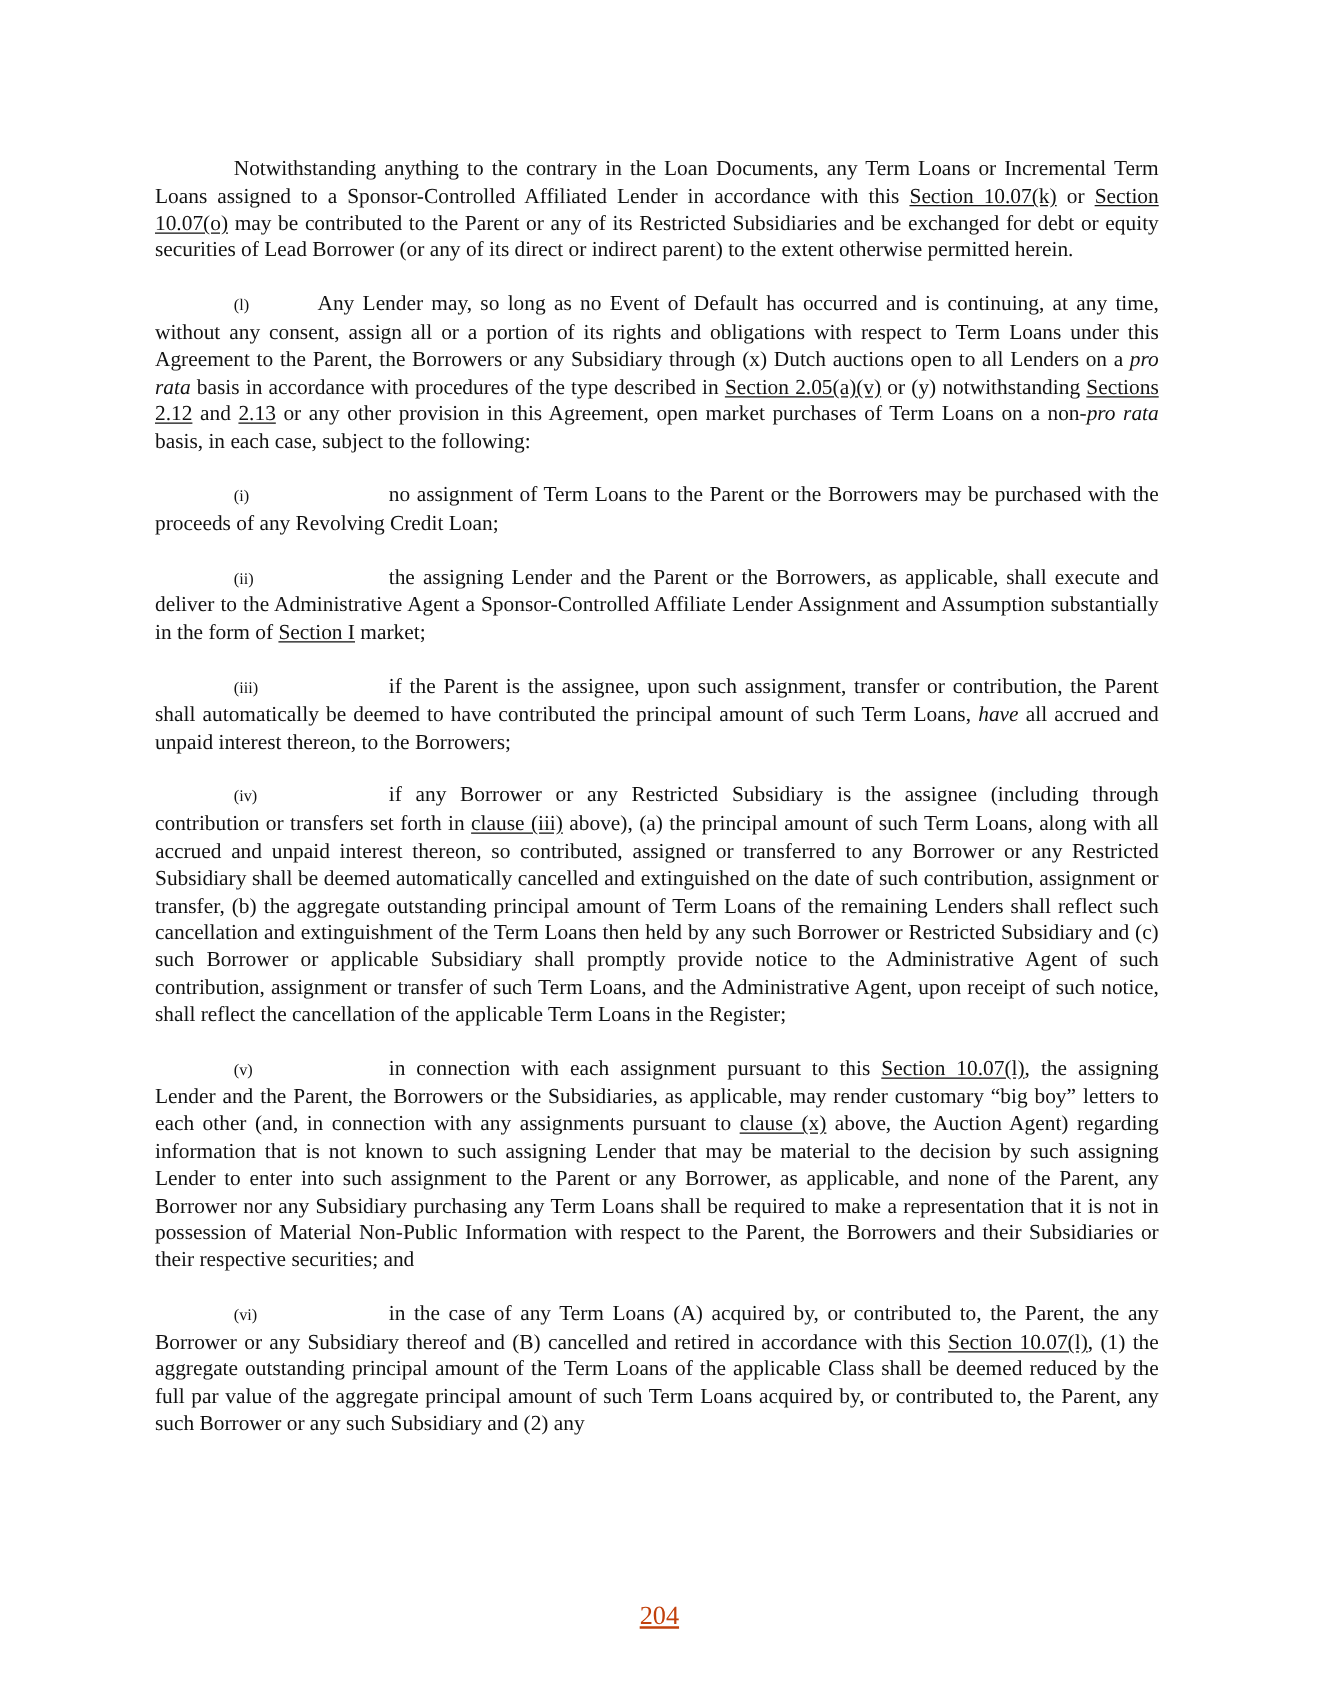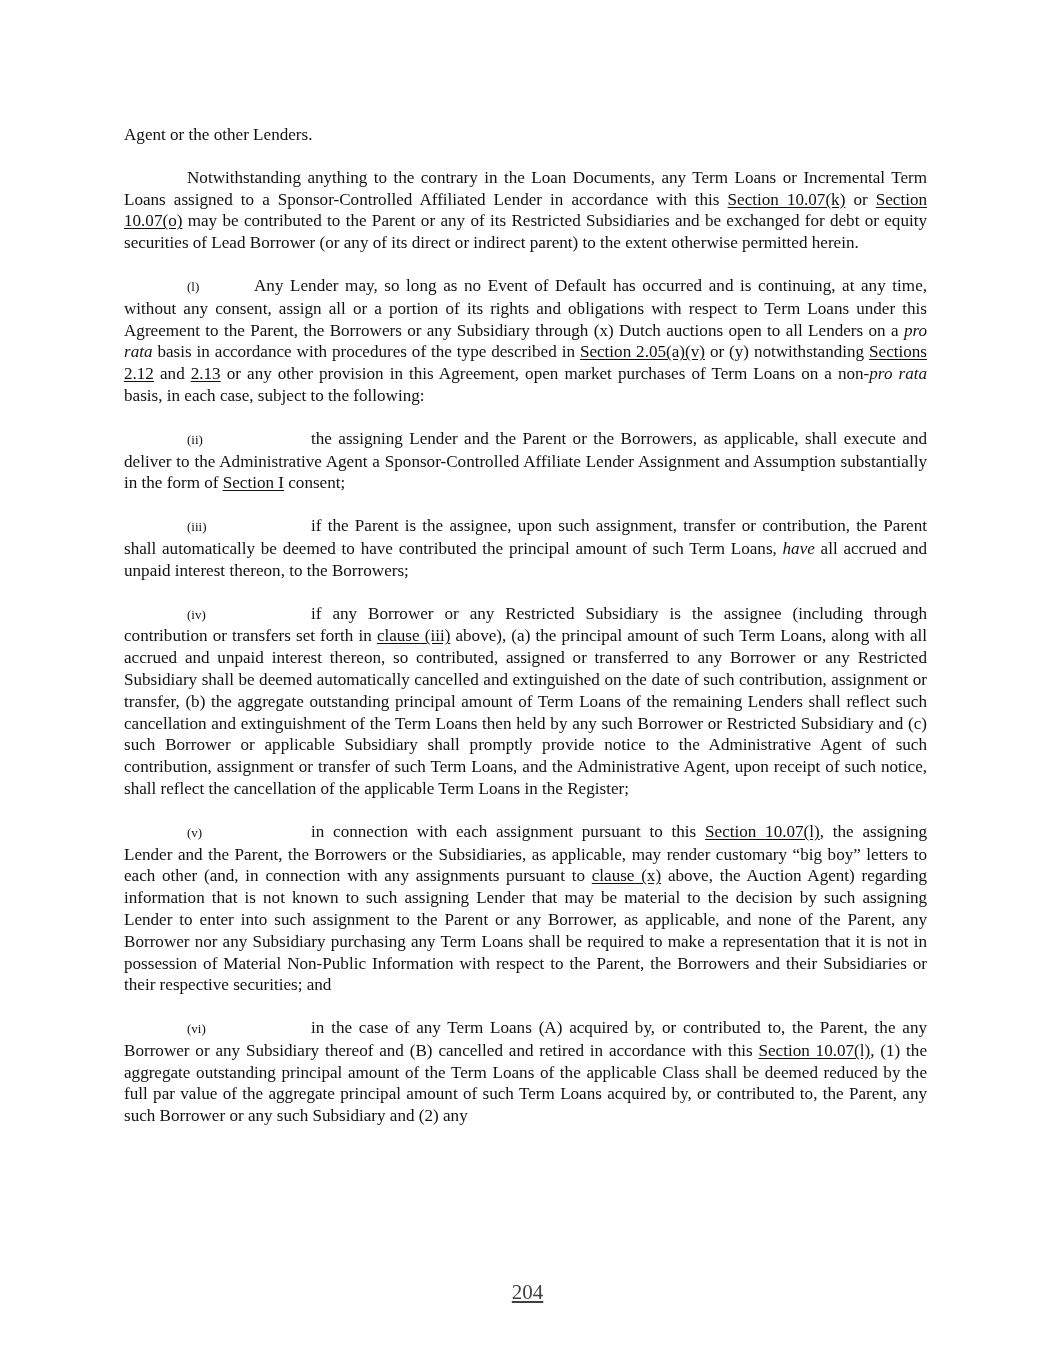--- a/index.html
+++ b/index.html
@@ -13,31 +13,31 @@
     .para.first { margin-bottom: 21px; }
     .para.gap { margin-bottom: 21px; }
     .lbl { font-size: 13px; display: inline-block; }
     .lbl-l { margin-left: 63px; width: 67px; }
     .lbl-r { margin-left: 63px; width: 124px; }
     .indent { text-indent: 63px; }
     u { text-decoration: underline; text-underline-offset: 2px; }
     i { font-style: italic; }
     .page-num {
       position: absolute; left: 0; width: 1055px; top: 1280px; text-align: center;
-      font-family: "Liberation Serif", serif; font-size: 21px; color: #404040;
+      font-family: "Liberation Serif", serif; font-size: 21px; color: #c2410c;
       text-decoration: underline;
     }
   </style>
 </head>
 <body>
 
 <div class="page">
-  <p class="para first"><span>Agent or the other Lenders.</span></p>
   <p class="para gap indent"><span>Notwithstanding anything to the contrary in the Loan Documents, any Term Loans or Incremental Term Loans assigned to a Sponsor-Controlled Affiliated Lender in accordance with this </span><u>Section 10.07(k)</u><span> or </span><u>Section 10.07(o)</u><span> may be contributed to the Parent or any of its Restricted Subsidiaries and be exchanged for debt or equity securities of Lead Borrower (or any of its direct or indirect parent) to the extent otherwise permitted herein.</span></p>
   <p class="para gap"><span class="lbl lbl-l">(l)</span><span>Any Lender may, so long as no Event of Default has occurred and is continuing, at any time, without any consent, assign all or a portion of its rights and obligations with respect to Term Loans under this Agreement to the Parent, the Borrowers or any Subsidiary through (x) Dutch auctions open to all Lenders on a </span><i>pro rata</i><span> basis in accordance with procedures of the type described in </span><u>Section 2.05(a)(v)</u><span> or (y) notwithstanding </span><u>Sections 2.12</u><span> and </span><u>2.13</u><span> or any other provision in this Agreement, open market purchases of Term Loans on a non-</span><i>pro rata</i><span> basis, in each case, subject to the following:</span></p>
-  <p class="para gap"><span class="lbl lbl-r">(ii)</span><span>the assigning Lender and the Parent or the Borrowers, as applicable, shall execute and deliver to the Administrative Agent a Sponsor-Controlled Affiliate Lender Assignment and Assumption substantially in the form of </span><u>Section I</u><span> consent;</span></p>
+  <p class="para gap"><span class="lbl lbl-r">(i)</span><span>no assignment of Term Loans to the Parent or the Borrowers may be purchased with the proceeds of any Revolving Credit Loan;</span></p>
+  <p class="para gap"><span class="lbl lbl-r">(ii)</span><span>the assigning Lender and the Parent or the Borrowers, as applicable, shall execute and deliver to the Administrative Agent a Sponsor-Controlled Affiliate Lender Assignment and Assumption substantially in the form of </span><u>Section I</u><span> market;</span></p>
   <p class="para gap"><span class="lbl lbl-r">(iii)</span><span>if the Parent is the assignee, upon such assignment, transfer or contribution, the Parent shall automatically be deemed to have contributed the principal amount of such Term Loans, </span><i>have</i><span> all accrued and unpaid interest thereon, to the Borrowers;</span></p>
   <p class="para gap"><span class="lbl lbl-r">(iv)</span><span>if any Borrower or any Restricted Subsidiary is the assignee (including through contribution or transfers set forth in </span><u>clause (iii)</u><span> above), (a) the principal amount of such Term Loans, along with all accrued and unpaid interest thereon, so contributed, assigned or transferred to any Borrower or any Restricted Subsidiary shall be deemed automatically cancelled and extinguished on the date of such contribution, assignment or transfer, (b) the aggregate outstanding principal amount of Term Loans of the remaining Lenders shall reflect such cancellation and extinguishment of the Term Loans then held by any such Borrower or Restricted Subsidiary and (c) such Borrower or applicable Subsidiary shall promptly provide notice to the Administrative Agent of such contribution, assignment or transfer of such Term Loans, and the Administrative Agent, upon receipt of such notice, shall reflect the cancellation of the applicable Term Loans in the Register;</span></p>
   <p class="para gap"><span class="lbl lbl-r">(v)</span><span>in connection with each assignment pursuant to this </span><u>Section 10.07(l)</u><span>, the assigning Lender and the Parent, the Borrowers or the Subsidiaries, as applicable, may render customary “big boy” letters to each other (and, in connection with any assignments pursuant to </span><u>clause (x)</u><span> above, the Auction Agent) regarding information that is not known to such assigning Lender that may be material to the decision by such assigning Lender to enter into such assignment to the Parent or any Borrower, as applicable, and none of the Parent, any Borrower nor any Subsidiary purchasing any Term Loans shall be required to make a representation that it is not in possession of Material Non-Public Information with respect to the Parent, the Borrowers and their Subsidiaries or their respective securities; and</span></p>
   <p class="para"><span class="lbl lbl-r">(vi)</span><span>in the case of any Term Loans (A) acquired by, or contributed to, the Parent, the any Borrower or any Subsidiary thereof and (B) cancelled and retired in accordance with this </span><u>Section 10.07(l)</u><span>, (1) the aggregate outstanding principal amount of the Term Loans of the applicable Class shall be deemed reduced by the full par value of the aggregate principal amount of such Term Loans acquired by, or contributed to, the Parent, any such Borrower or any such Subsidiary and (2) any</span></p>
 </div>
 
 <a class="page-num">204</a>
 
 </body></html>

